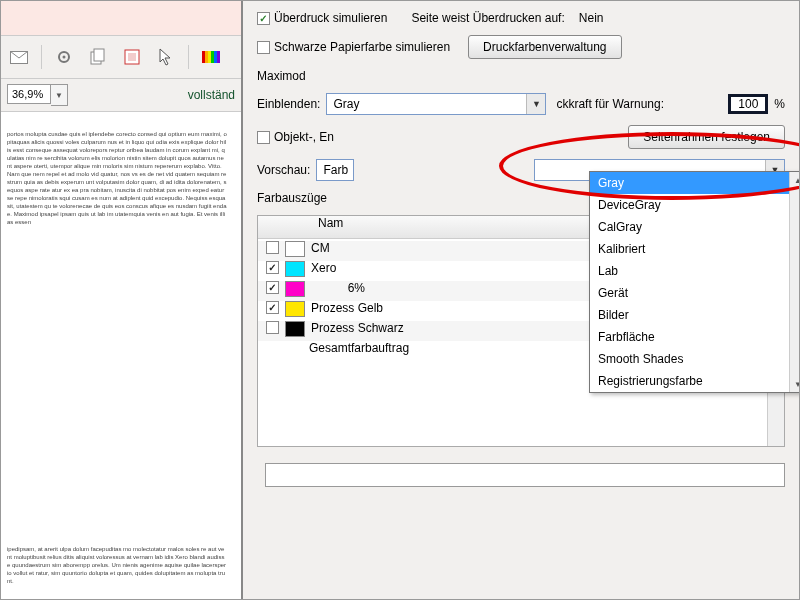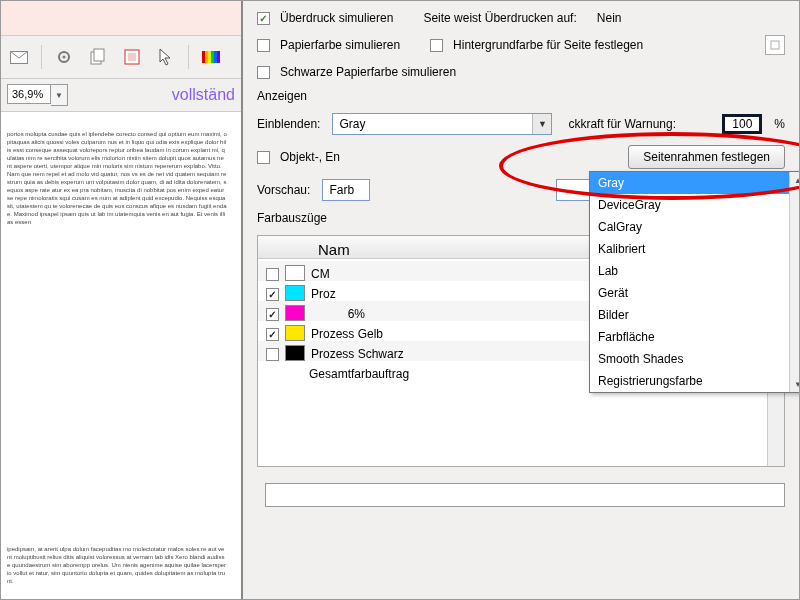--- a/index.html
+++ b/index.html
@@ -6,49 +6,49 @@
 .root{display:flex;width:800px;height:600px;border:1px solid #999;box-sizing:border-box}
 .left{width:240px;border-right:2px solid #888;display:flex;flex-direction:column;background:#f2f0ee}
 .left-top{height:34px;background:#fce8e4;border-bottom:1px solid #ccc}
 .toolbar{height:42px;background:#f2f0ee;border-bottom:1px solid #ccc;display:flex;align-items:center;padding:0 6px;gap:10px}
 .tool-ic{width:22px;height:22px;display:flex;align-items:center;justify-content:center;border:1px solid transparent;border-radius:2px}
 .vsep{width:1px;height:24px;background:#ccc}
 .zoom-row{height:32px;background:#f2f0ee;border-bottom:1px solid #ccc;display:flex;align-items:center;padding:0 6px;justify-content:space-between}
 .zoom-box{display:flex}
 .zoom-inp{width:44px;height:20px;border:1px solid #999;background:#fff;font-size:11px;padding:0 4px;box-sizing:border-box}
 .zoom-dd{width:16px;height:20px;border:1px solid #999;border-left:0;background:#f4f4f4;display:flex;align-items:center;justify-content:center;font-size:8px;color:#555}
-.vollst{color:#8b5cf6;font-size:16px}
+.vollst{color:#14532d;font-size:12px}
 .doc-area{flex:1;background:#fff;overflow:hidden;padding:18px 14px 10px 6px;display:flex;flex-direction:column;justify-content:space-between}
 .fake-text{font-size:6px;line-height:8px;color:#444;word-break:break-all}
 .fake-text p{margin:0 0 4px 0}
 .right{flex:1;background:#f2f0ee;padding:10px 14px 0 14px;overflow:hidden;position:relative}
-.row{display:flex;align-items:center;margin-bottom:10px;gap:6px}
+.row{display:flex;align-items:center;margin-bottom:10px;}
 .cb{width:13px;height:13px;border:1px solid #888;background:#fff;display:inline-flex;align-items:center;justify-content:center;font-size:10px;color:#2a6;margin-right:4px;box-sizing:border-box}
 .cb.checked::after{content:"✓";color:#2b7f2b;font-weight:bold}
 .tog-box{width:18px;height:18px;border:1px solid #aaa;background:#fff;display:inline-flex;align-items:center;justify-content:center}
 .btn{background:linear-gradient(#fefefe,#e2e2e2);border:1px solid #888;border-radius:3px;padding:4px 14px;font-size:12px;cursor:pointer}
 .section-title{margin:8px 0 10px 0}
 .lbl{margin-right:6px}
 .sel{display:flex;align-items:center;border:1px solid #7a9ac9;background:#fff;height:22px;box-sizing:border-box}
 .sel-txt{flex:1;padding:0 6px;font-size:12px}
 .sel-arrow{width:18px;height:100%;display:flex;align-items:center;justify-content:center;background:#eaeaea;border-left:1px solid #bbb;font-size:9px;color:#333}
 .num-inp{width:40px;height:20px;border:3px solid #0f172a;background:#fff;text-align:center;padding:0 4px;font-size:12px;box-sizing:border-box}
 .dropdown{position:absolute;left:346px;top:170px;width:216px;background:#fff;border:1px solid #777;box-shadow:2px 2px 4px rgba(0,0,0,0.25);z-index:20}
 .dropdown .opt{padding:2px 8px;font-size:12px;line-height:18px}
 .dropdown .opt.sel-opt{background:#3399ff;color:#fff}
 .dropdown .scroll{position:absolute;right:0;top:0;bottom:0;width:16px;background:#f0f0f0;border-left:1px solid #ccc}
 .dropdown .scroll .up,.dropdown .scroll .dn{height:16px;display:flex;align-items:center;justify-content:center;font-size:8px;color:#555}
 .ellipse{position:absolute;left:256px;top:131px;width:338px;height:60px;border:4px solid #e00000;border-radius:50%;z-index:30;pointer-events:none}
 .table{background:#fff;border:1px solid #aaa;margin-top:6px;height:230px;position:relative}
 .table-inner{padding:2px 0}
-.thead{display:flex;background:linear-gradient(#fafafa,#e6e6e6);border-bottom:1px solid #ccc;height:22px;align-items:flex-end;font-size:15px}
+.thead{display:flex;background:linear-gradient(#fafafa,#e6e6e6);border-bottom:1px solid #ccc;height:22px;align-items:flex-start;font-size:12px}
 .th1{width:28px}
 .th2{width:28px}
 .th3{flex:1;padding-left:4px}
-.trow{display:flex;align-items:flex-end;height:20px;font-size:12px}
+.trow{display:flex;align-items:flex-start;height:20px;font-size:12px}
 .trow.alt{background:#f5f5f5}
 .cbx{width:13px;height:13px;border:1px solid #888;background:#fff;margin-left:8px;display:flex;align-items:center;justify-content:center;box-sizing:border-box}
 .cbx.ck::after{content:"✓";font-size:10px;color:#222;font-weight:bold}
 .swatch{width:18px;height:14px;margin-left:6px}
 .tname{flex:1;padding-left:6px}
 .tpct{width:60px;text-align:right;padding-right:40px}
 .table .vscroll{position:absolute;right:0;top:0;bottom:0;width:16px;background:#f0f0f0;border-left:1px solid #ccc}
 .table .vscroll .grip{position:absolute;top:22px;right:0;width:16px;height:18px;display:flex;align-items:center;justify-content:center;font-size:10px;color:#666}
 .bottom-field{display:flex;align-items:center;margin-top:16px}
 .bottom-field .fieldbox{flex:1;height:22px;border:1px solid #999;background:#fff;margin-left:8px}
@@ -123,41 +123,29 @@
 
   <div class="right">
 
     <div class="row">
       <span class="cb checked"></span>
       <span>Überdruck simulieren</span>
       <span style="margin-left:24px">Seite weist Überdrucken auf:</span>
       <span style="margin-left:14px">Nein</span>
     </div>
 
-    <div class="row">
-      <span class="cb"></span>
-      <span>Papierfarbe simulieren</span>
-      <span style="width:18px"></span>
-      <span class="cb"></span>
-      <span>Hintergrundfarbe für Seite festlegen</span>
-      <span style="flex:1"></span>
-      <span class="tog-box">
-        <svg width="10" height="10">
-            <rect x="1" y="1" width="8" height="8" fill="none" stroke="#aaa"></rect>
-          </svg>
-      </span>
-    </div>
 
     <div class="row">
       <span class="cb"></span>
       <span>Schwarze Papierfarbe simulieren</span>
       <span style="width:18px"></span>
-    </div>
-
-    <div class="section-title">Anzeigen</div>
+      <button class="btn">Druckfarbenverwaltung</button>
+    </div>
+
+    <div class="section-title">Maximod</div>
 
     <div class="row" style="position:relative">
       <span class="lbl">Einblenden:</span>
       <div class="sel" style="width:220px">
         <span class="sel-txt">Gray</span>
         <span class="sel-arrow">▼</span>
       </div>
       <span style="margin-left:10px">ckkraft für Warnung:</span>
       <span style="flex:1"></span>
       <input class="num-inp" value="100" style="">
@@ -166,21 +154,21 @@
 
     <div class="row">
       <span class="cb"></span>
       <span>Objekt-, En</span>
       <span style="flex:1"></span>
       <button class="btn">Seitenrahmen festlegen</button>
     </div>
 
     <div class="row" style="margin-top:4px">
       <span class="lbl">Vorschau:</span>
-      <div class="sel" style="width:48px">
+      <div class="sel" style="width:38px">
         <span class="sel-txt">Farb</span>
       </div>
       <div class="sel" style="flex:1;margin-left:180px">
         <span class="sel-txt"></span>
         <span class="sel-arrow">▼</span>
       </div>
     </div>
 
     <div class="section-title">Farbauszüge</div>
 
@@ -193,21 +181,21 @@
       <div class="table-inner" id="table-body">
           <div class="trow alt">
             <span class="cbx"></span>
             <span class="swatch" style="background:#ffffff;border:1px solid #888"></span>
             <span class="tname">CM</span>
             <span class="tpct"></span>
           </div>
           <div class="trow">
             <span class="cbx ck"></span>
             <span class="swatch" style="background:#00e5ff;border:1px solid #888"></span>
-            <span class="tname">Proz</span>
+            <span class="tname">Xero</span>
             <span class="tpct"></span>
           </div>
           <div class="trow alt">
             <span class="cbx ck"></span>
             <span class="swatch" style="background:#ff00c8;border:1px solid #888"></span>
             <span class="tpct">6%</span>
           </div>
           <div class="trow">
             <span class="cbx ck"></span>
             <span class="swatch" style="background:#ffe600;border:1px solid #888"></span>

